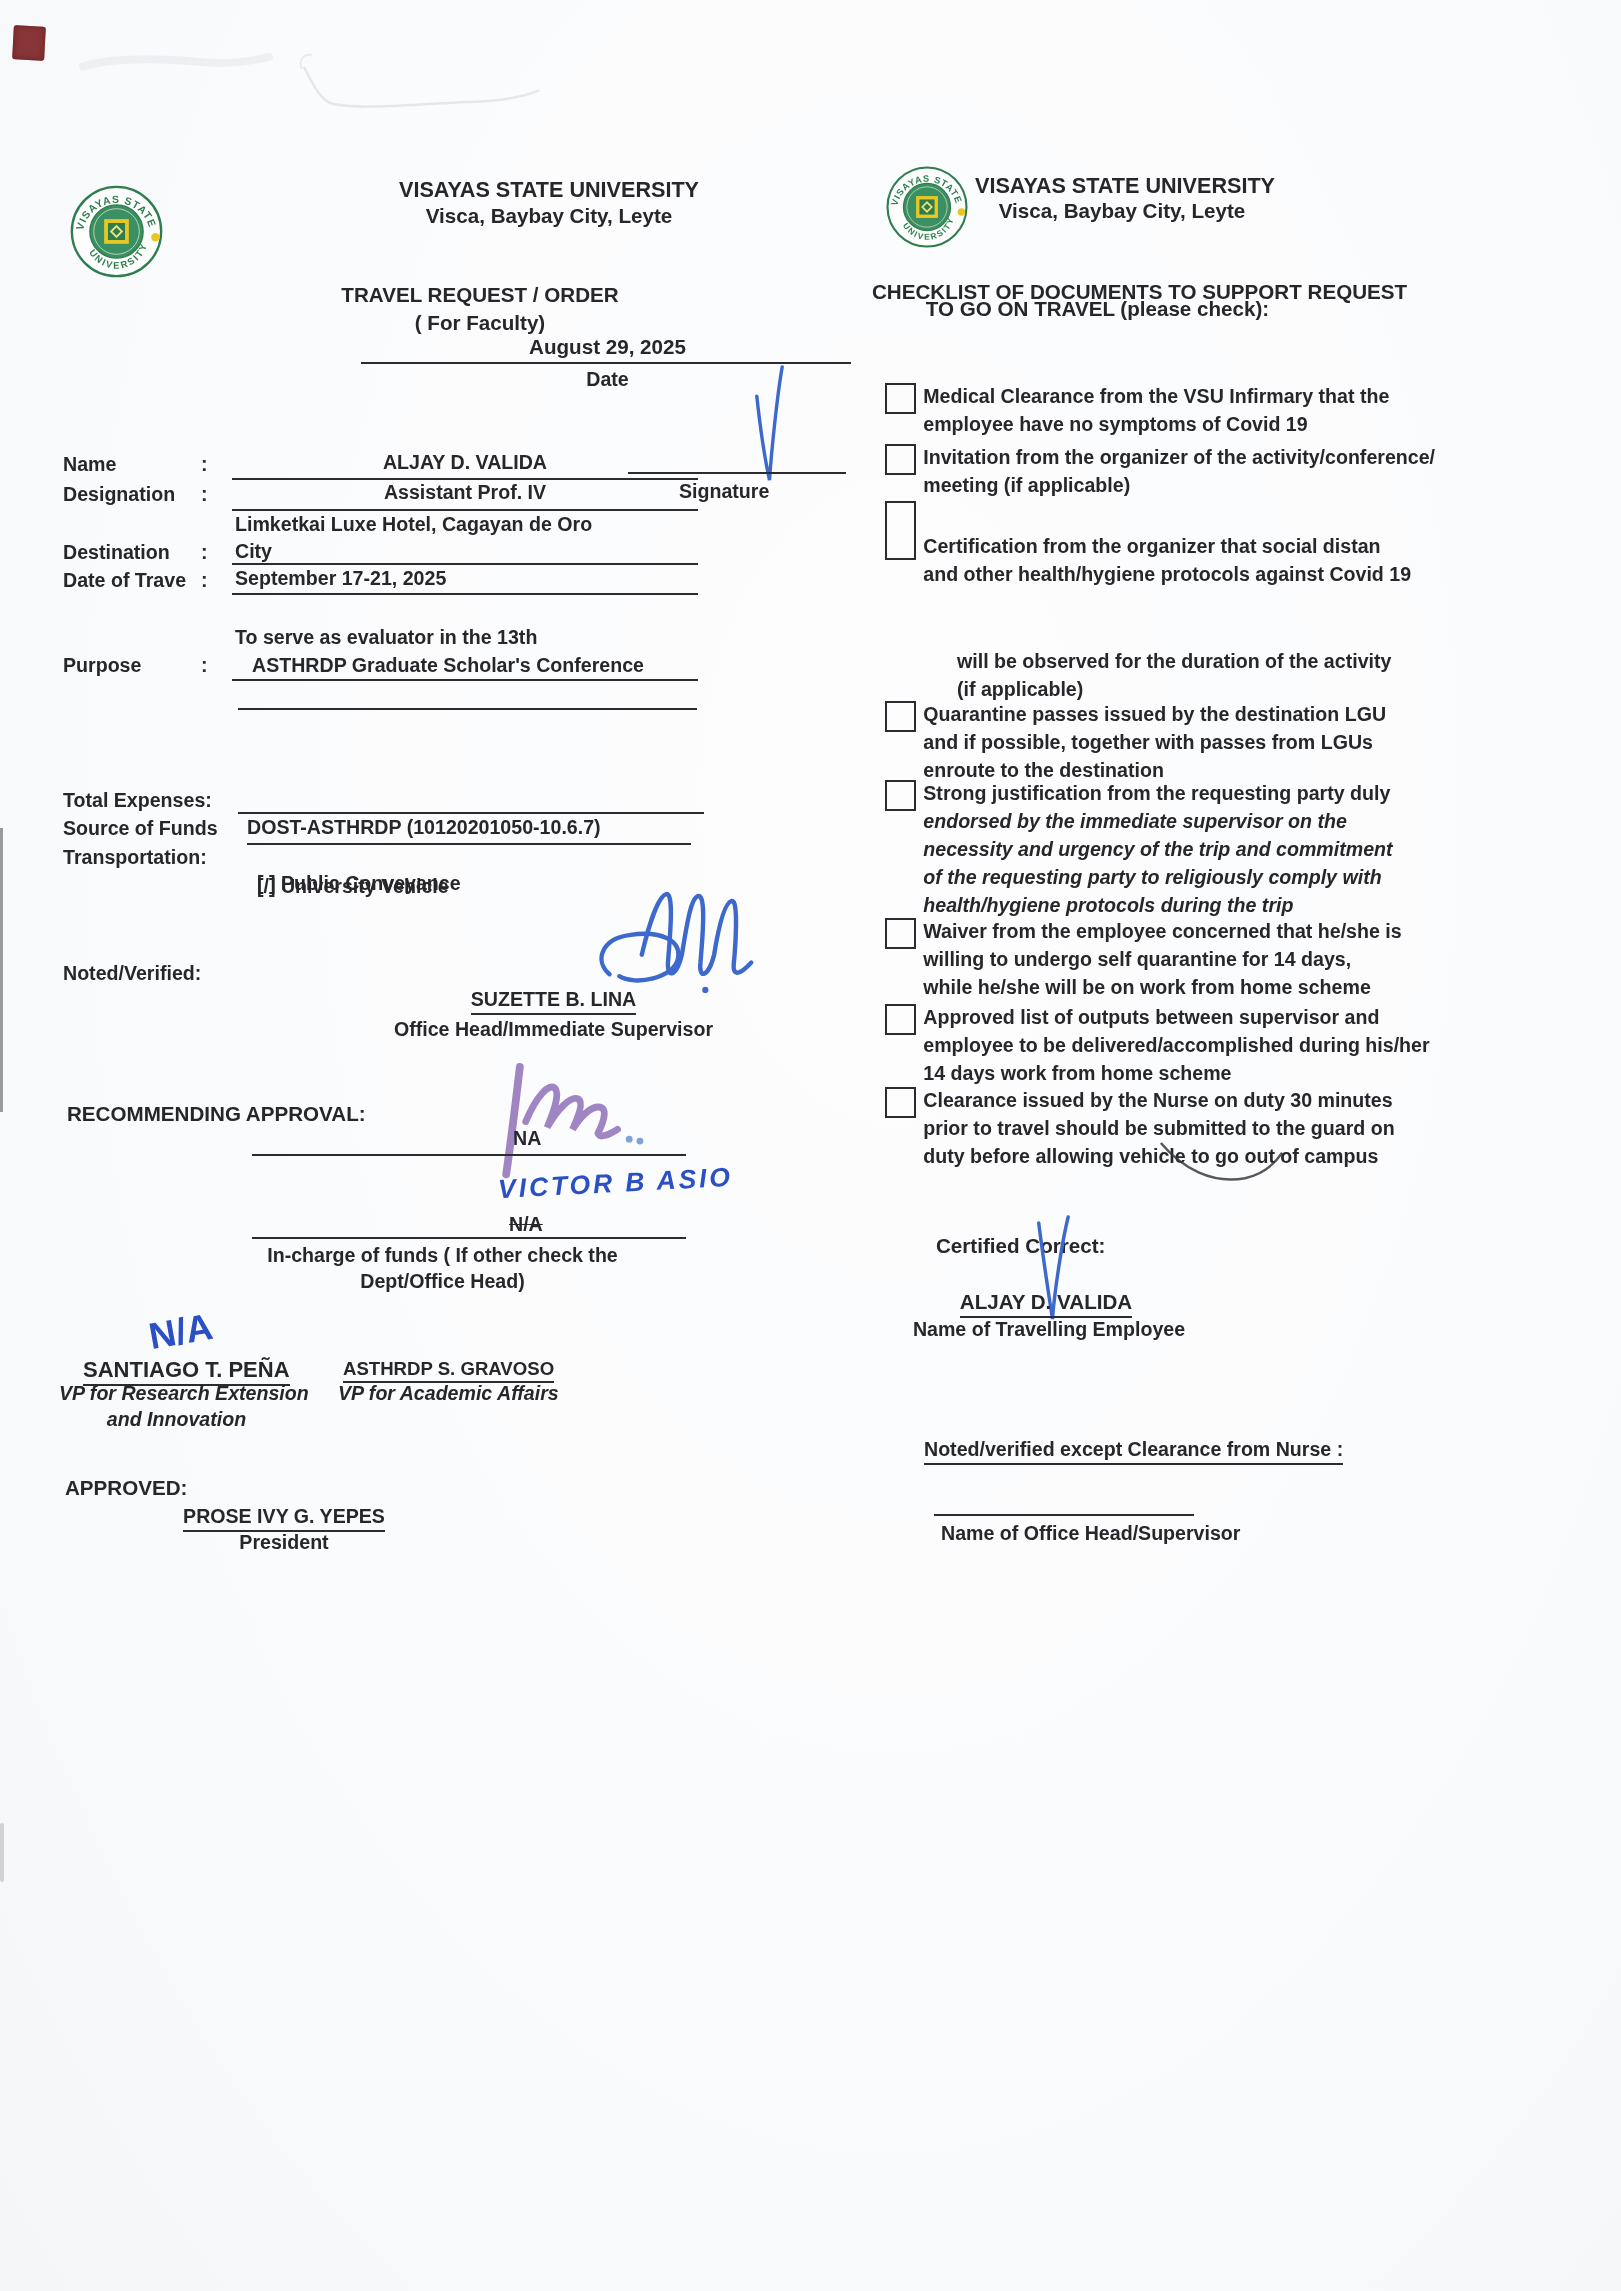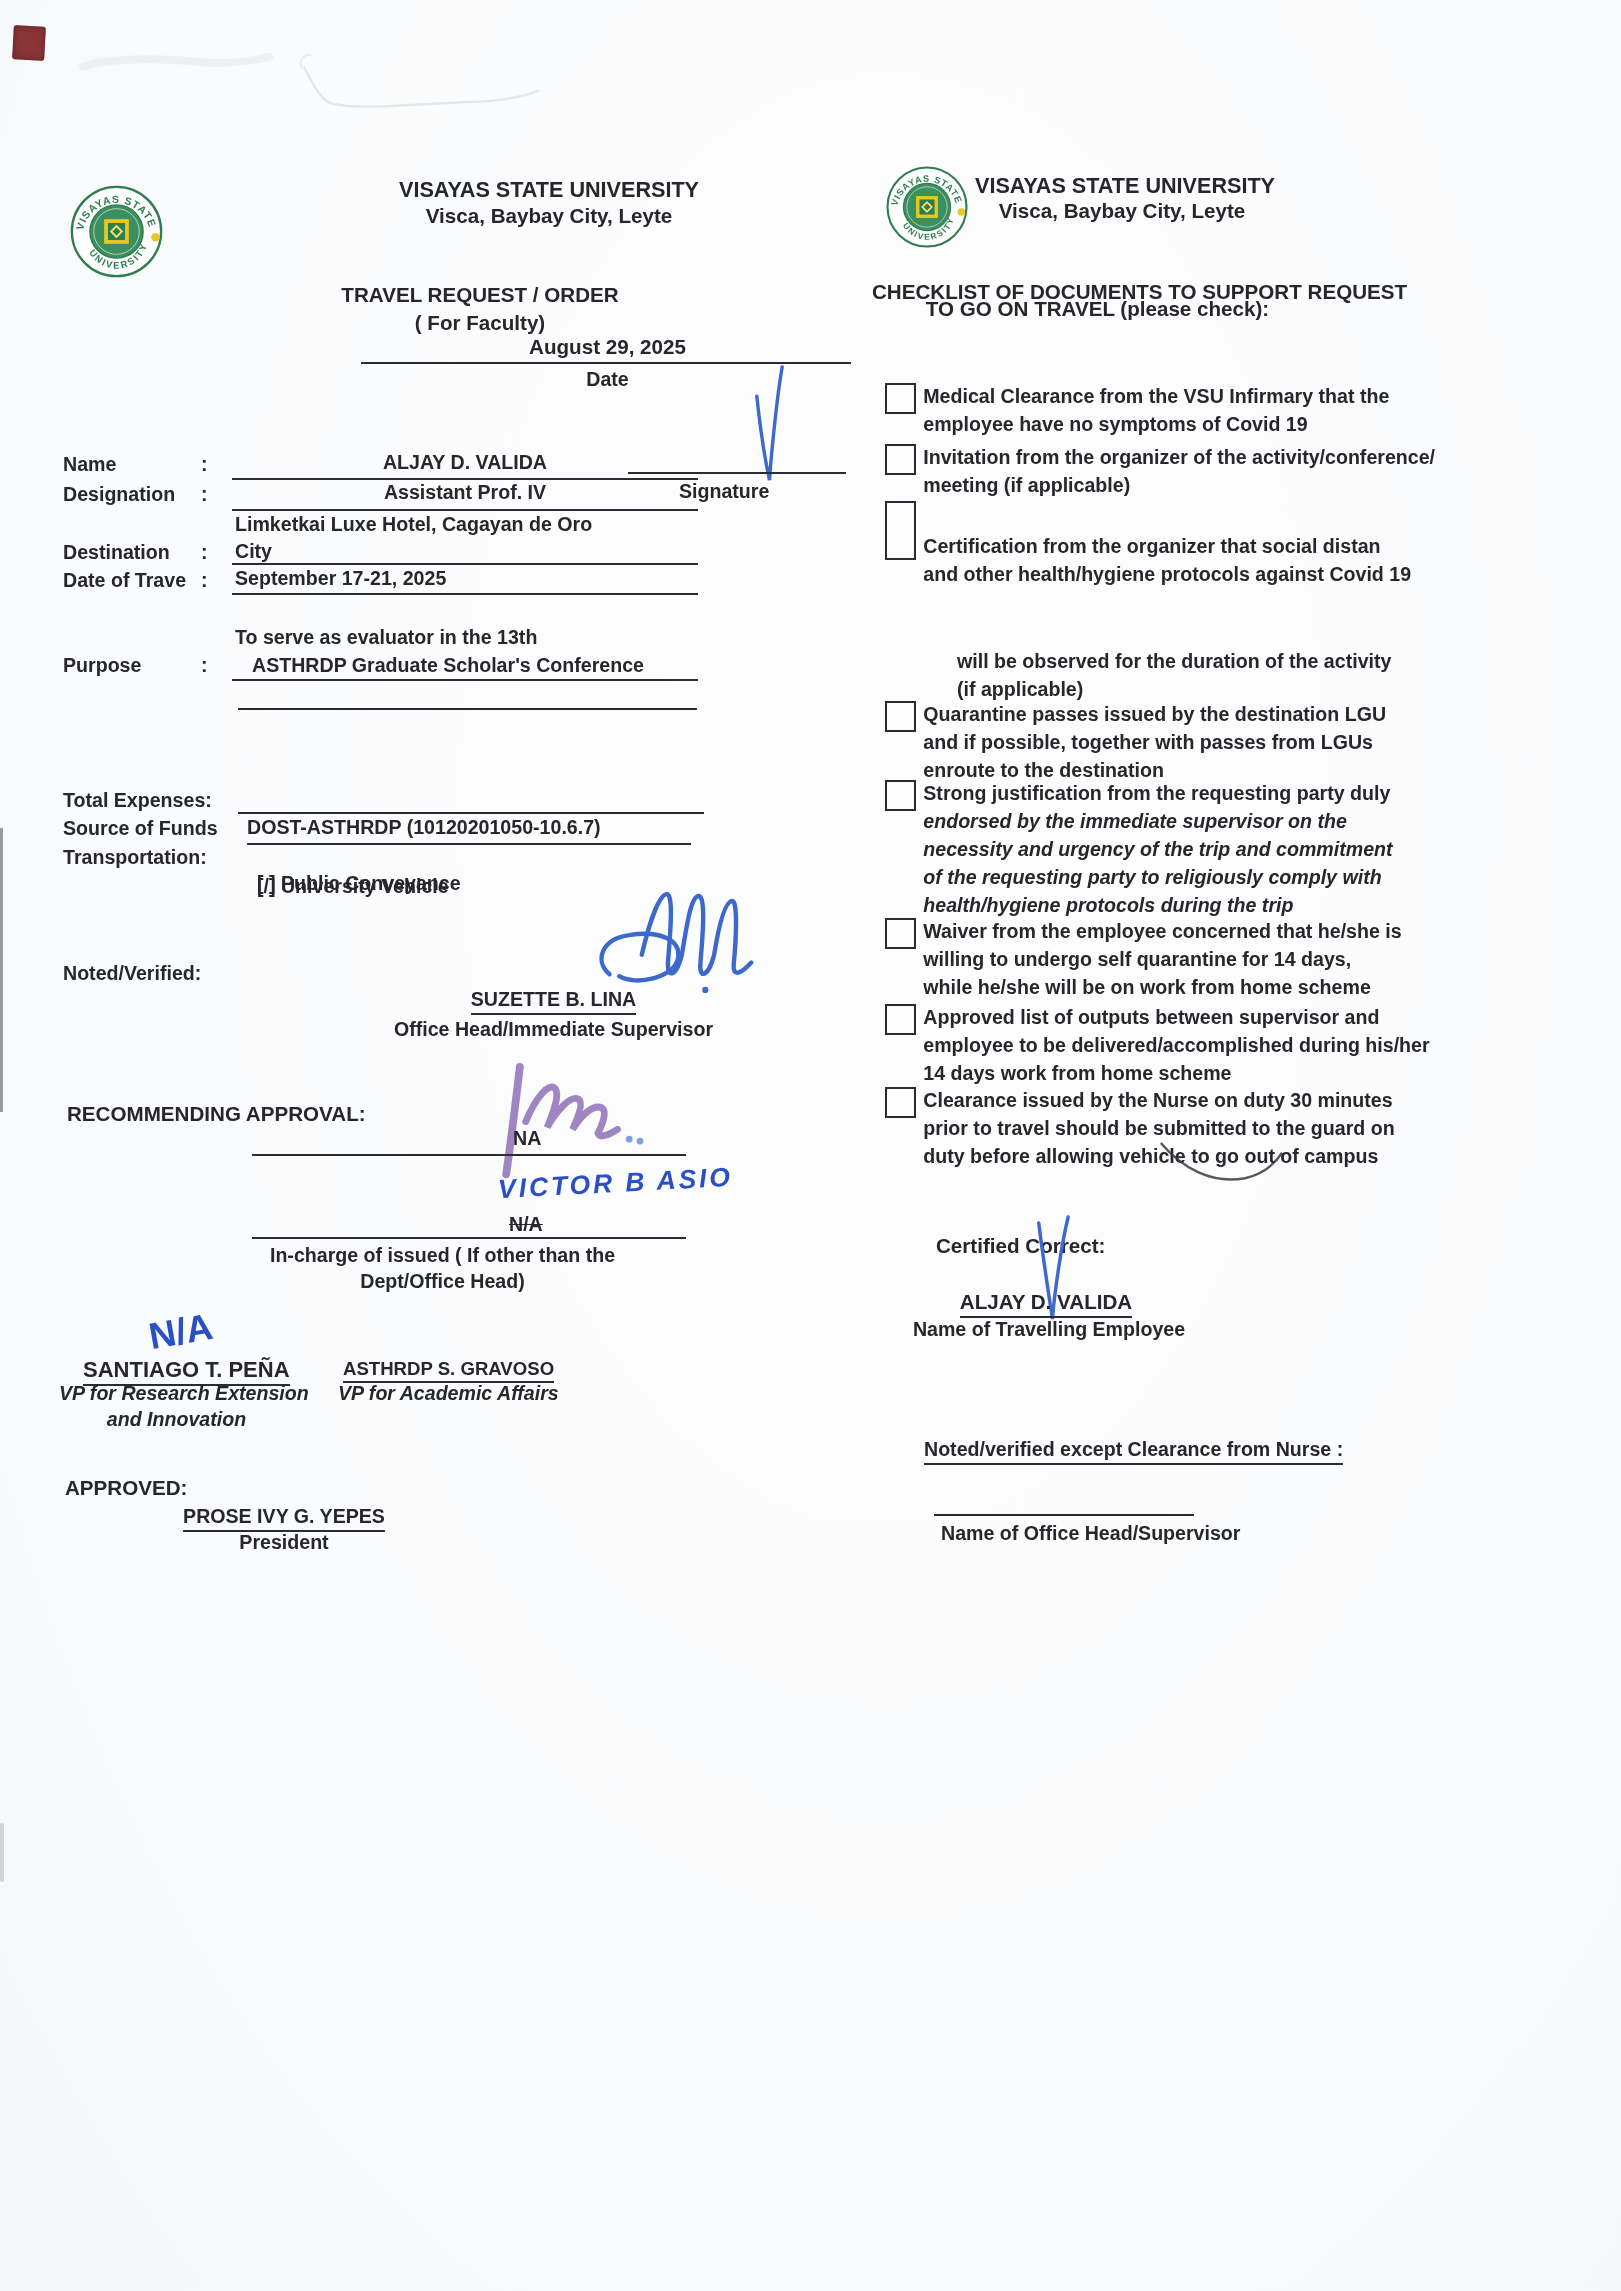--- a/index.html
+++ b/index.html
@@ -129,21 +129,21 @@
     <path d="M30,6 C26,40 21,82 16,116" fill="none" stroke="#9579bd" stroke-width="8" stroke-linecap="round" opacity=".9"></path>
     <path d="M36,62 C47,36 60,22 66,28 C72,35 62,58 58,68 C68,50 82,35 90,39 C96,43 88,61 84,70 C94,54 106,44 114,48 C120,52 114,66 110,74 C112,80 122,75 130,70" fill="none" stroke="#9579bd" stroke-width="7" stroke-linecap="round" opacity=".9"></path>
     <circle cx="142" cy="80" r="3.5" fill="#7fa3d8"></circle>
     <circle cx="153" cy="82" r="3.5" fill="#7fa3d8"></circle>
   </svg>
   <div class="abs t20" style="left:513px;top:1127px;">NA</div>
   <div class="rule" style="left:252px;top:1154px;width:434px;"></div>
   <div class="abs hand-blue" style="left:498px;top:1168px;font-size:26.5px;font-style:italic;letter-spacing:2.9px;transform:rotate(-3deg);text-transform:uppercase;white-space:nowrap;">Victor B Asio</div>
   <div class="abs t20 strike" style="left:509px;top:1213px;">N/A</div>
   <div class="rule" style="left:252px;top:1237px;width:434px;"></div>
-  <div class="abs t20 ctr" style="left:232px;top:1244px;width:421px;">In-charge of  issued ( If other than the</div>
+  <div class="abs t20 ctr" style="left:232px;top:1244px;width:421px;">In-charge of  funds ( If other check the</div>
   <div class="abs t20 ctr" style="left:232px;top:1270px;width:421px;">Dept/Office Head)</div>
 
   <div class="abs hand-blue" style="left:149px;top:1311px;font-size:37px;transform:rotate(-10deg);">N/A</div>
   <div class="abs t20 ctr" style="left:83px;top:1357px;width:186px;">
     <span class="uline" style="font-size:22px;">SANTIAGO T. PEÑA</span>
   </div>
   <div class="abs t20 ctr ital" style="left:59px;top:1382px;width:235px;">VP for Research Extension</div>
   <div class="abs t20 ctr ital" style="left:59px;top:1408px;width:235px;">and Innovation</div>
   <div class="abs t20 ctr" style="left:343px;top:1357px;width:206px;">
     <span class="uline" style="font-size:18.6px;">ASTHRDP S. GRAVOSO</span>

